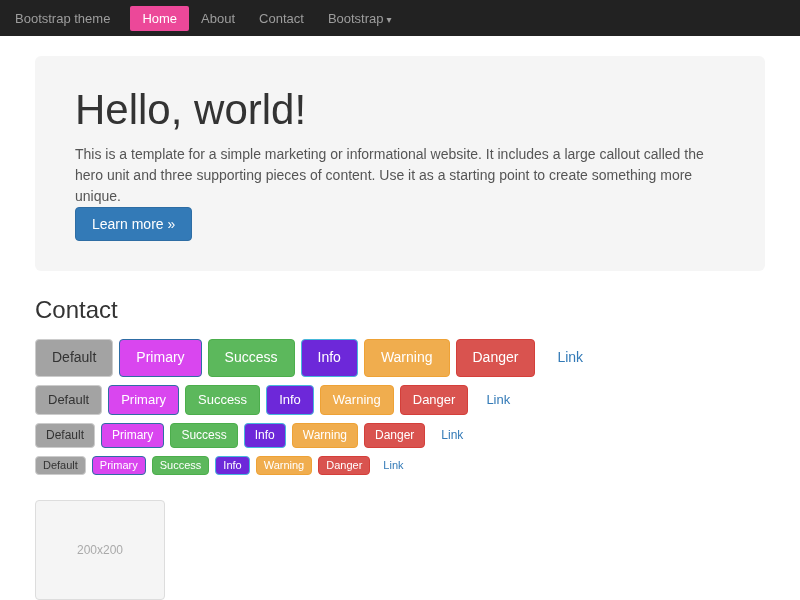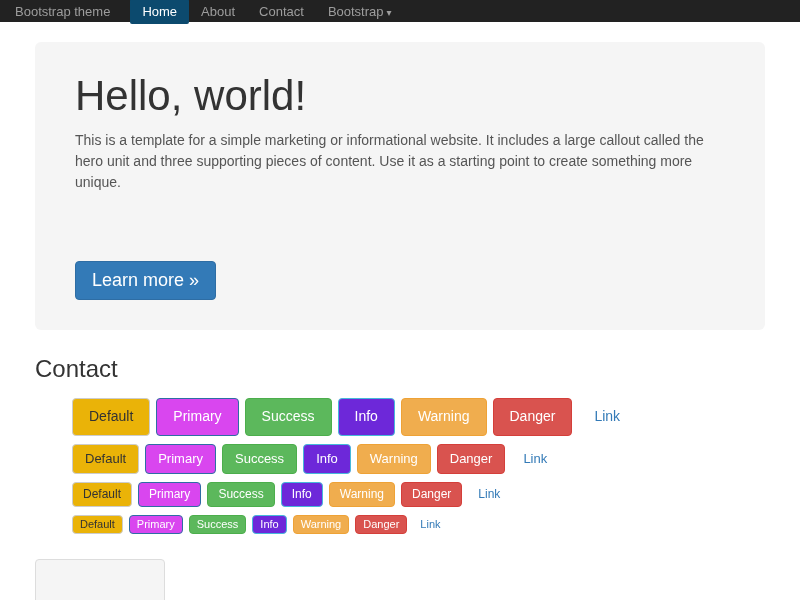--- a/index.html
+++ b/index.html
@@ -1,21 +1,21 @@
 <!DOCTYPE html>
 <html><head>
   <meta charset="utf-8">
   <style>
     * { box-sizing: border-box; margin: 0; padding: 0; }
     body { font-family: "Helvetica Neue", Helvetica, Arial, sans-serif; font-size: 14px; color: #333; background: #fff; }
 
     
     .navbar {
       background-color: #222;
-      height: 22px;
+      height: 36px;
       display: flex;
       align-items: center;
       padding: 0 15px;
     }
     .navbar-brand {
       color: #9d9d9d;
       font-size: 13px;
       margin-right: 20px;
       text-decoration: none;
     }
@@ -27,21 +27,21 @@
     }
     .navbar-nav .nav-item a {
       color: #9d9d9d;
       text-decoration: none;
       font-size: 13px;
       padding: 5px 12px;
       display: block;
     }
     .navbar-nav .nav-item.active a {
       color: #fff;
-      background-color: #0c4a6e;
+      background-color: #ec4899;
       border-radius: 2px;
     }
     .dropdown-arrow {
       font-size: 10px;
       margin-left: 3px;
     }
 
     
     .container {
       max-width: 760px;
@@ -58,34 +58,33 @@
     }
     .hero h1 {
       font-size: 42px;
       font-weight: 300;
       margin-bottom: 10px;
       color: #333;
     }
     .hero p {
       font-size: 14px;
       color: #555;
-      margin-bottom: 24px;
+      margin-bottom: 0;
       line-height: 1.5;
     }
     .btn-hero {
       background-color: #337ab7;
       color: #fff;
       border: 1px solid #2e6da4;
       border-radius: 4px;
       padding: 8px 16px;
-      font-size: 18px;
+      font-size: 14px;
       cursor: pointer;
       text-decoration: none;
       display: inline-block;
-      margin-top: 44px;
     }
 
     
     .section-title {
       font-size: 24px;
       font-weight: 400;
       margin-bottom: 15px;
       color: #333;
     }
 
@@ -125,21 +124,21 @@
     .btn-sm {
       padding: 3px 10px;
       font-size: 12px;
     }
     
     .btn-xs {
       padding: 1px 7px;
       font-size: 11px;
     }
 
-    .btn-default { background-color: #eab308; color: #333; border-color: #ccc; margin-left: 37px; }
+    .btn-default { background-color: #a3a3a3; color: #333; border-color: #ccc; }
     .btn-primary { background-color: #d946ef; color: #fff; border-color: #2e6da4; }
     .btn-success { background-color: #5cb85c; color: #fff; border-color: #4cae4c; }
     .btn-info    { background-color: #6d28d9; color: #fff; border-color: #46b8da; }
     .btn-warning { background-color: #f0ad4e; color: #fff; border-color: #eea236; text-align: center; }
     .btn-danger  { background-color: #d9534f; color: #ffffff; border-color: #d43f3a; }
     .btn-link    { background: none; border: none; color: #337ab7; text-decoration: none; cursor: pointer; }
 
     
     .thumbnails-section {
       margin-bottom: 25px;

